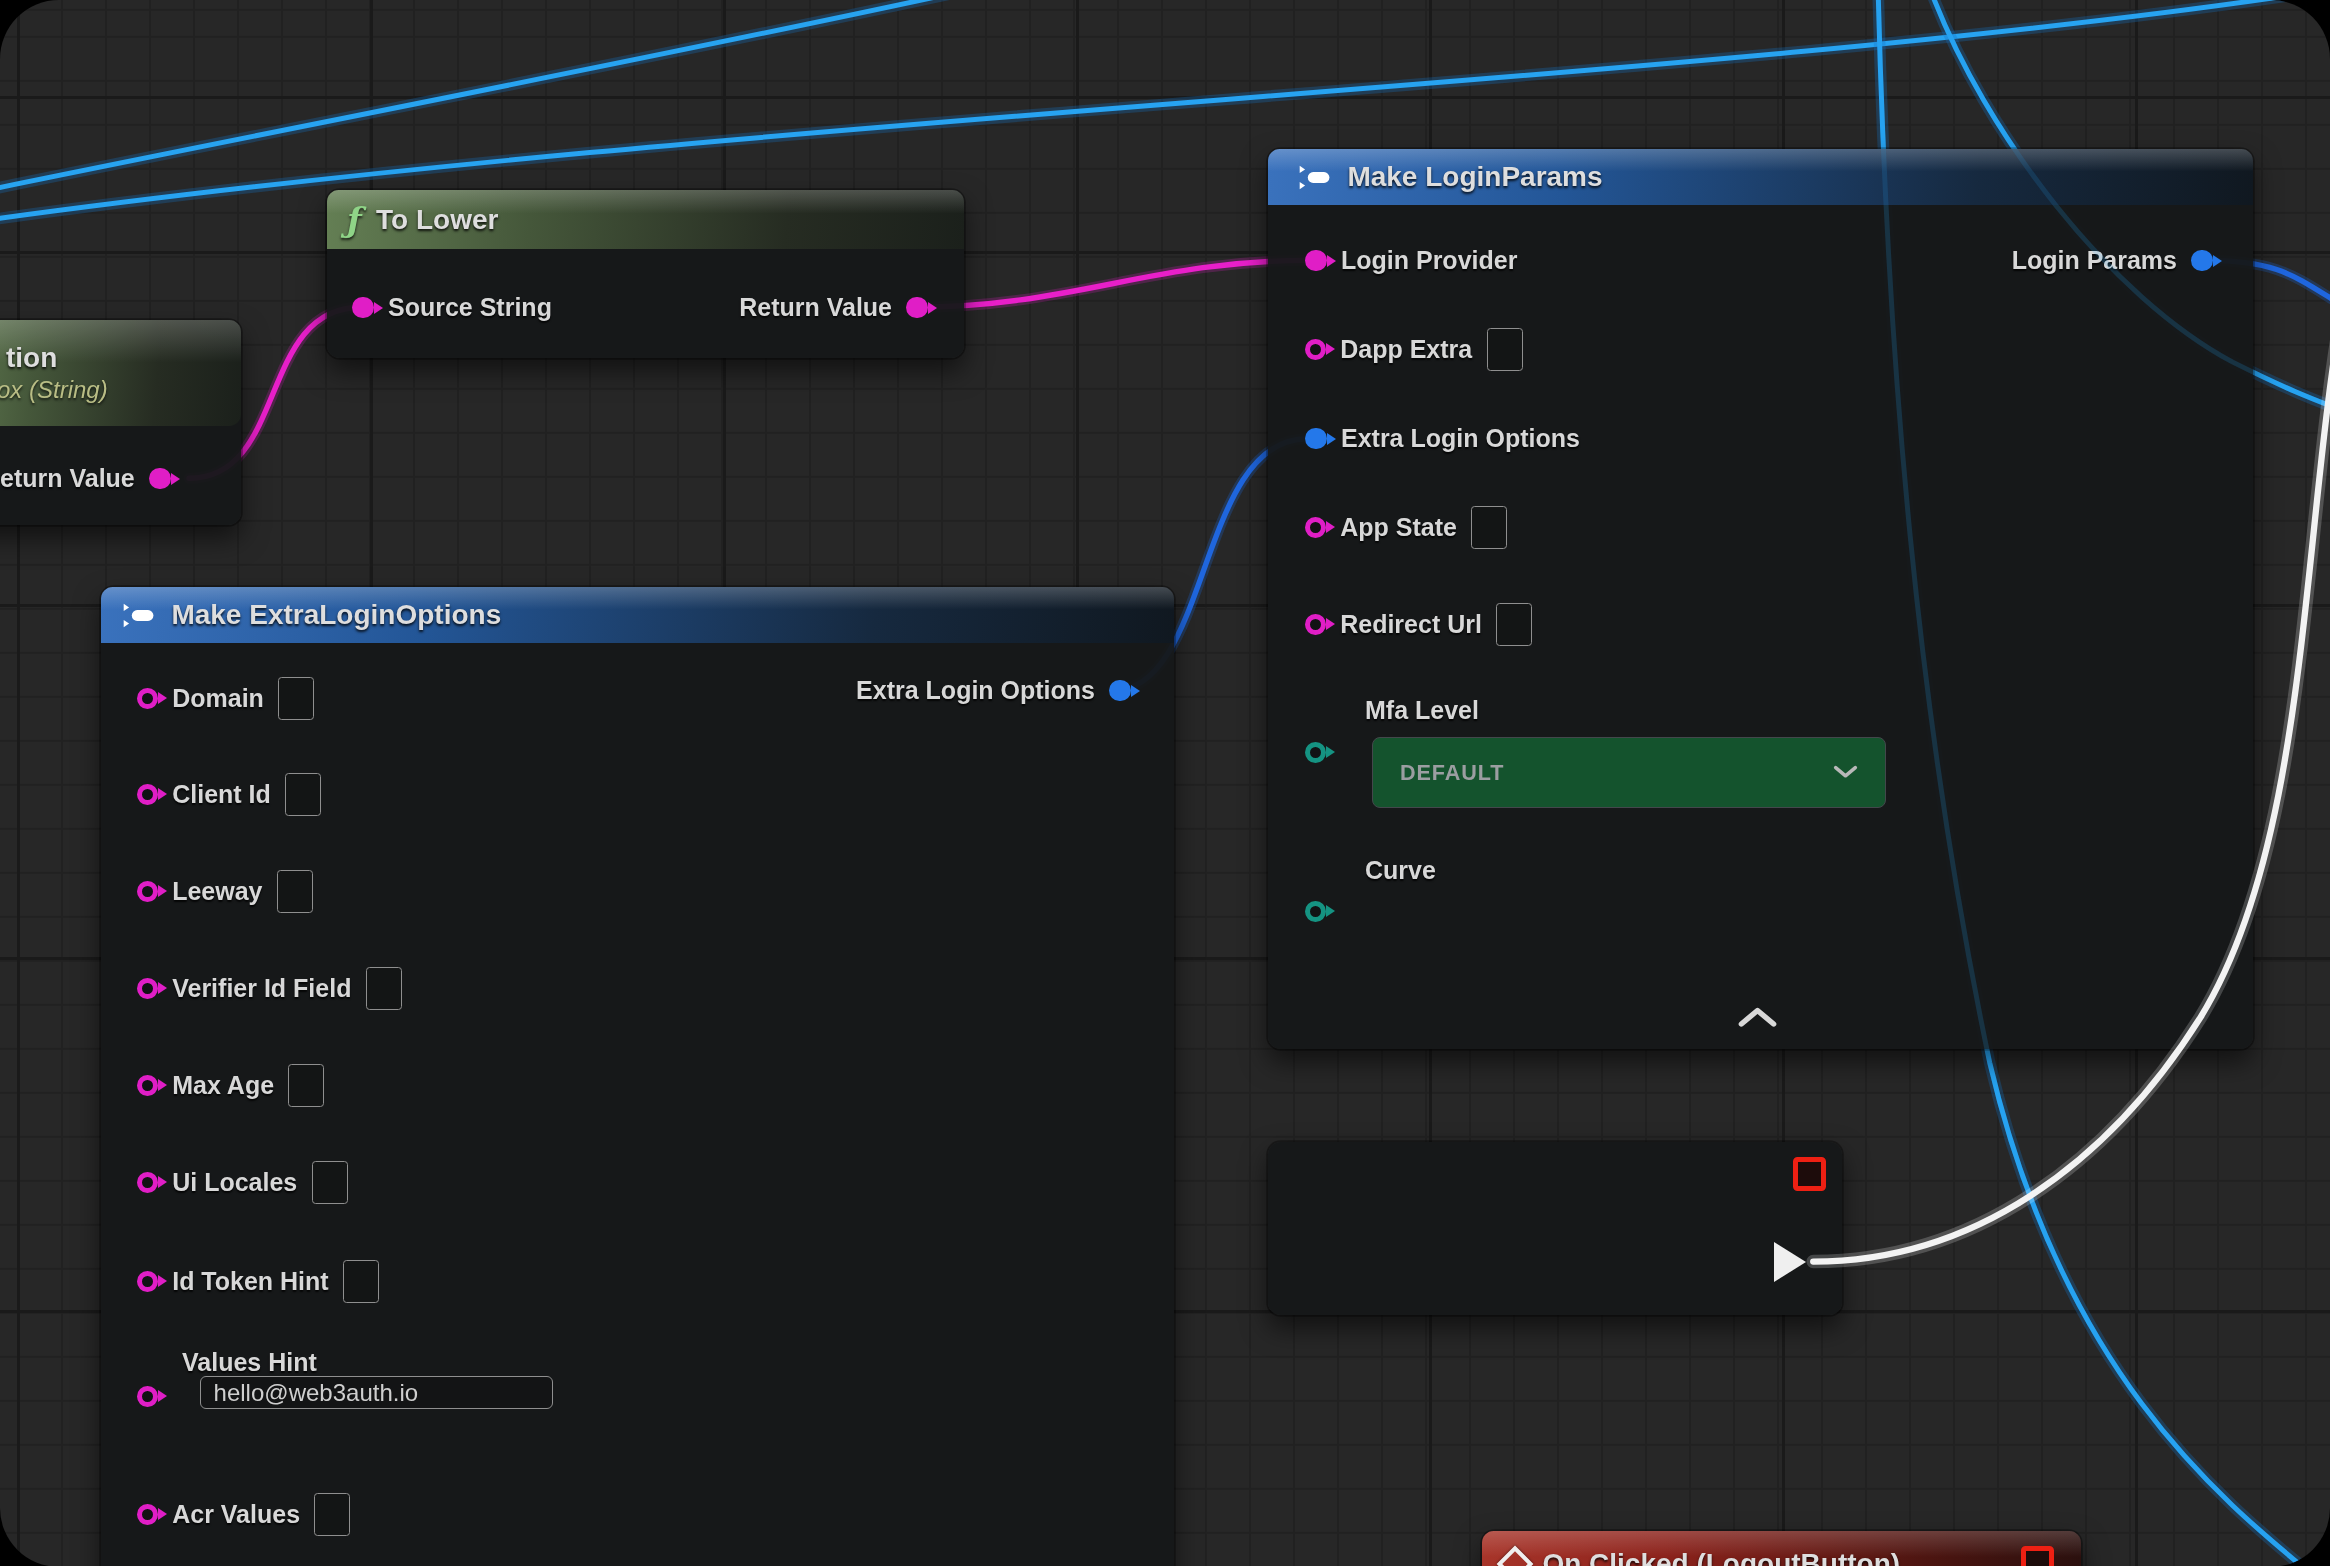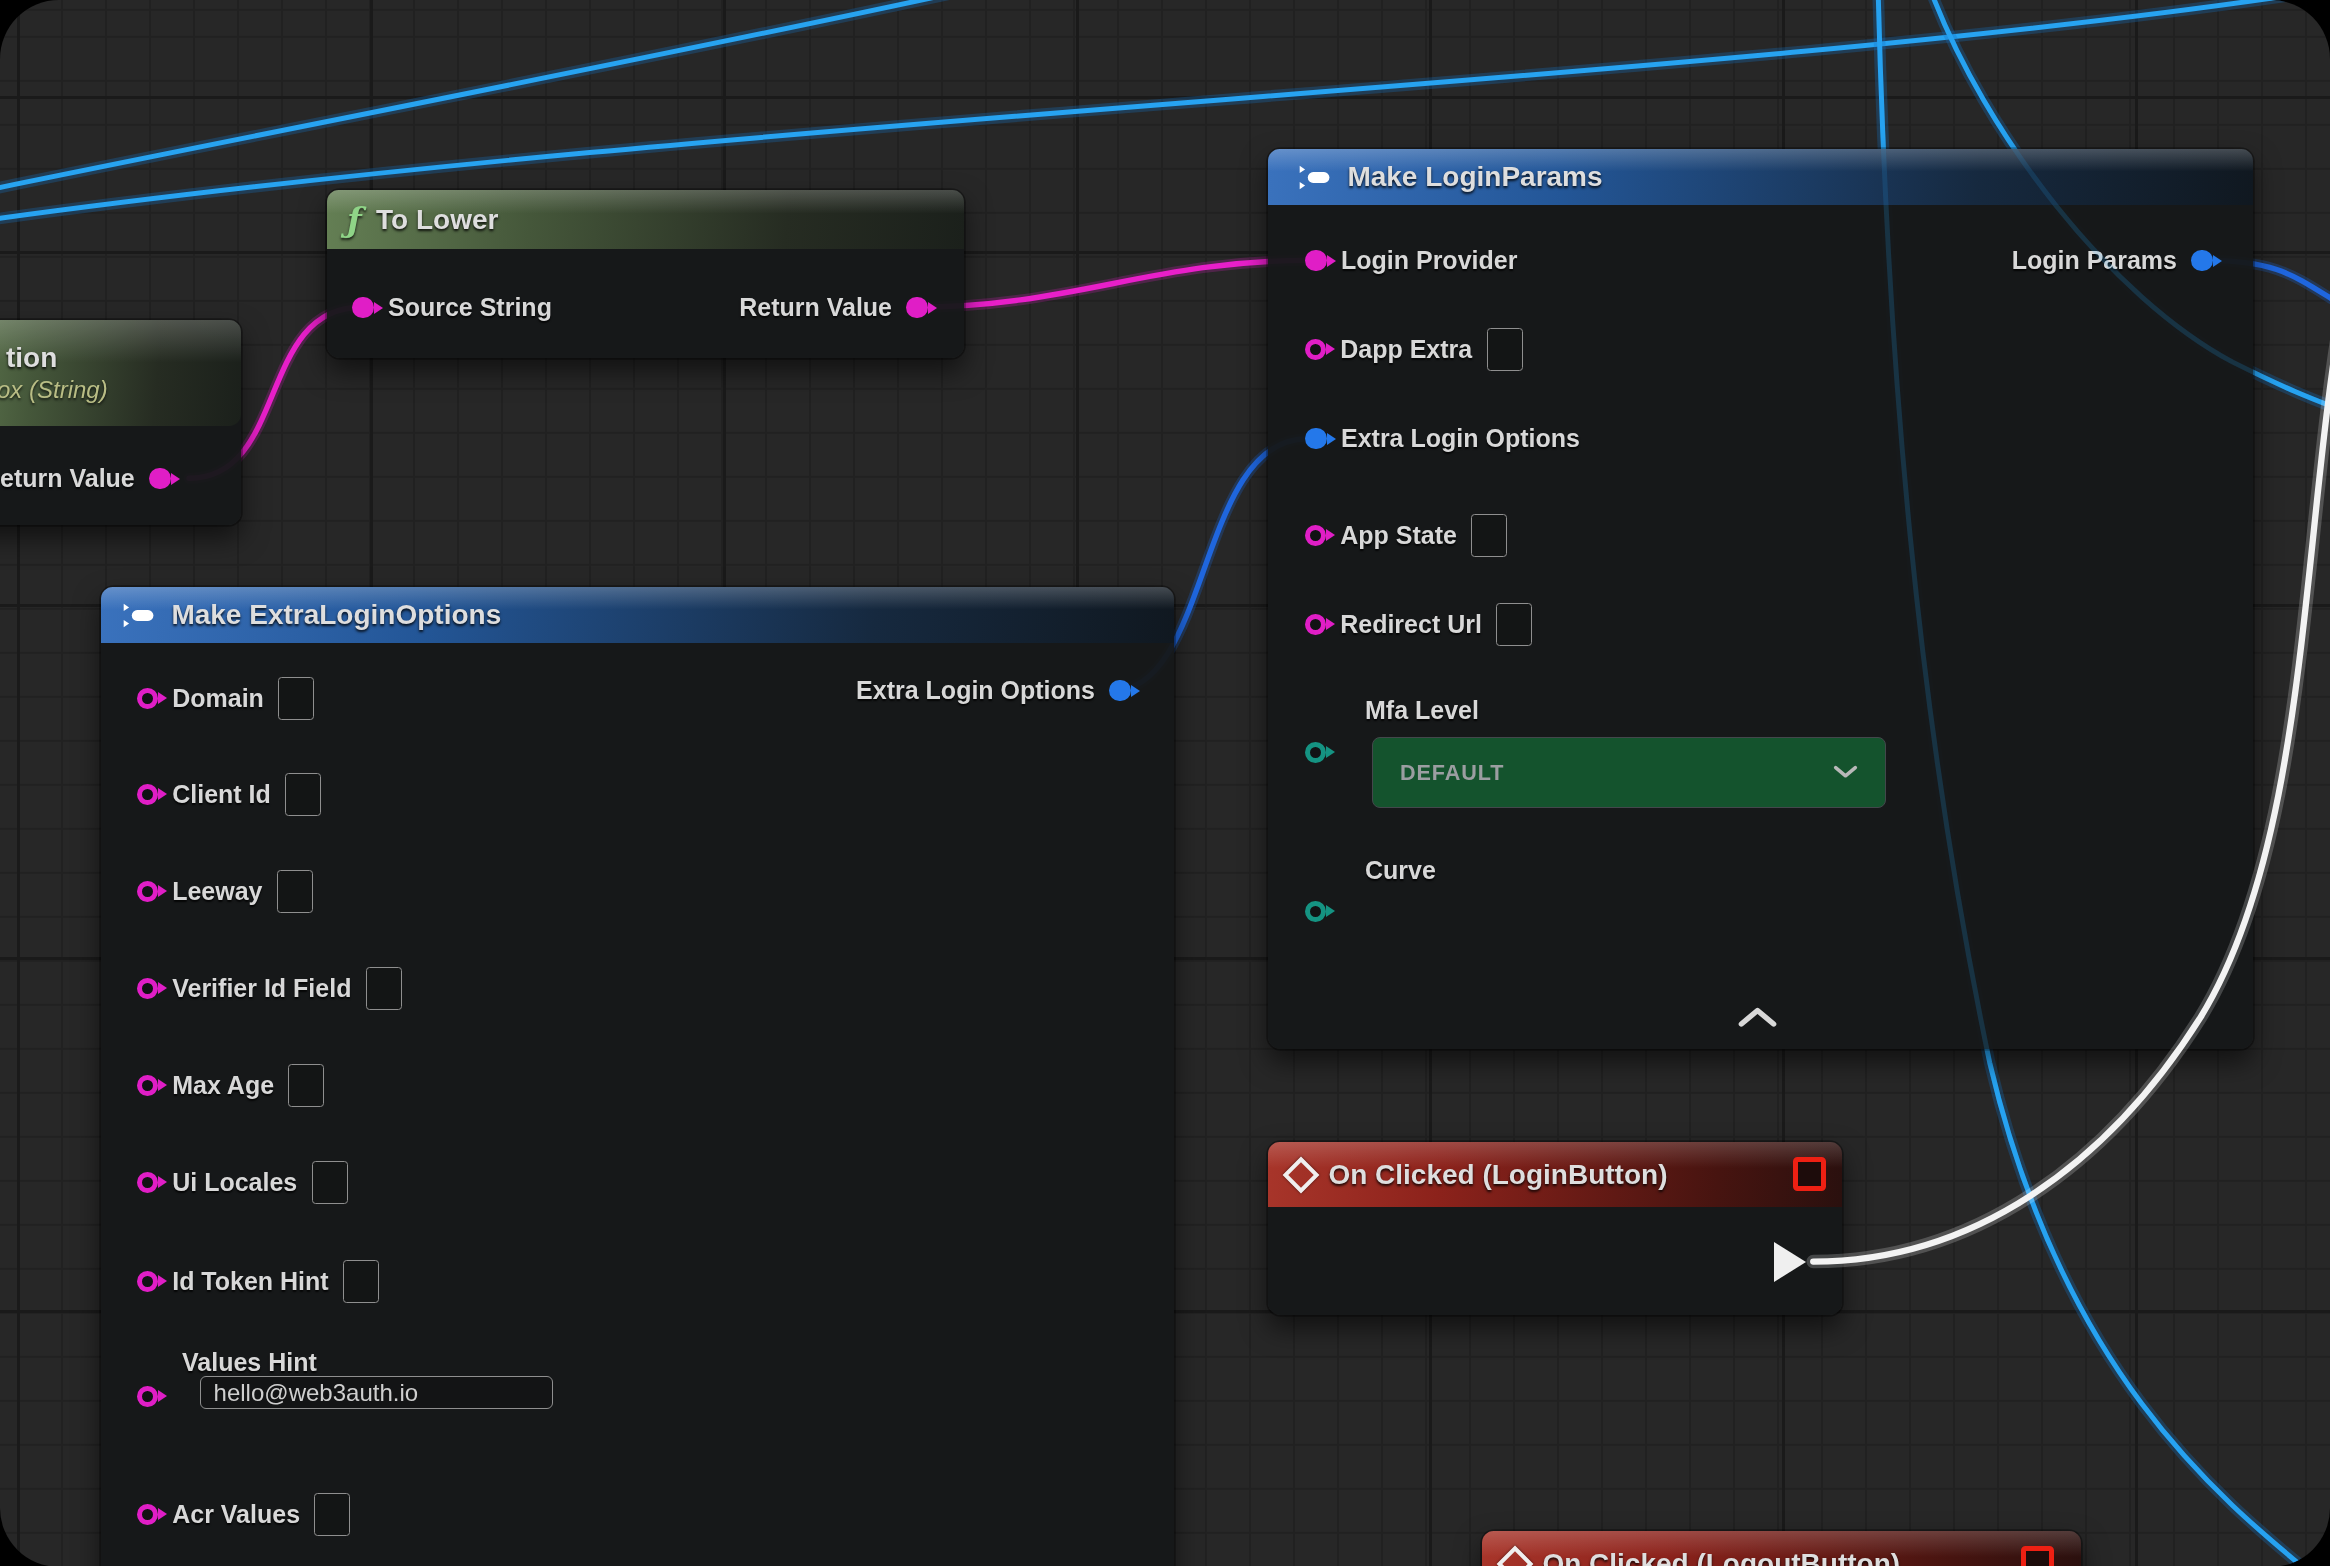--- a/index.html
+++ b/index.html
@@ -212,21 +212,21 @@
     </div>
     <div class="row" style="left:37px;top:179px;">
       <span class="pin hollow c-mag"></span>
       <span class="plabel">Dapp Extra</span>
       <span class="vbox"></span>
     </div>
     <div class="row" style="left:37px;top:268px;">
       <span class="pin filled c-blue"></span>
       <span class="plabel">Extra Login Options</span>
     </div>
-    <div class="row" style="left:37px;top:357px;margin-top:8px;">
+    <div class="row" style="left:37px;top:357px;">
       <span class="pin hollow c-mag"></span>
       <span class="plabel">App State</span>
       <span class="vbox"></span>
     </div>
     <div class="row" style="left:37px;top:454px;">
       <span class="pin hollow c-mag"></span>
       <span class="plabel">Redirect Url</span>
       <span class="vbox"></span>
     </div>
 
@@ -250,24 +250,20 @@
       <polyline points="6,20 24,5 42,20" fill="none" stroke="#d8d8d8" stroke-width="6" stroke-linecap="round" stroke-linejoin="round"></polyline>
     </svg>
 
     <div class="row" style="right:40px;top:90px;">
       <span class="plabel">Login Params</span>
       <span class="pin filled c-blue"></span>
     </div>
   </div>
 
   <div class="node" style="left:1268px;top:1142px;width:574px;height:173px;">
-    <div class="hdr hdr-event" style="height:65px;">
-      <span class="diamond"></span>
-      <span class="ntitle">On Clicked (LoginButton)</span>
-    </div>
     <span class="bindsq" style="right:16px;top:15.3px;"></span>
     <span class="execpin" style="left:506px;top:100px;"></span>
   </div>
 
   <div class="node" style="left:1482px;top:1531px;width:599px;height:162px;">
     <div class="hdr hdr-event" style="height:65px;">
       <span class="diamond"></span>
       <span class="ntitle">On Clicked (LogoutButton)</span>
     </div>
     <span class="bindsq" style="right:27px;top:15.3px;"></span>

